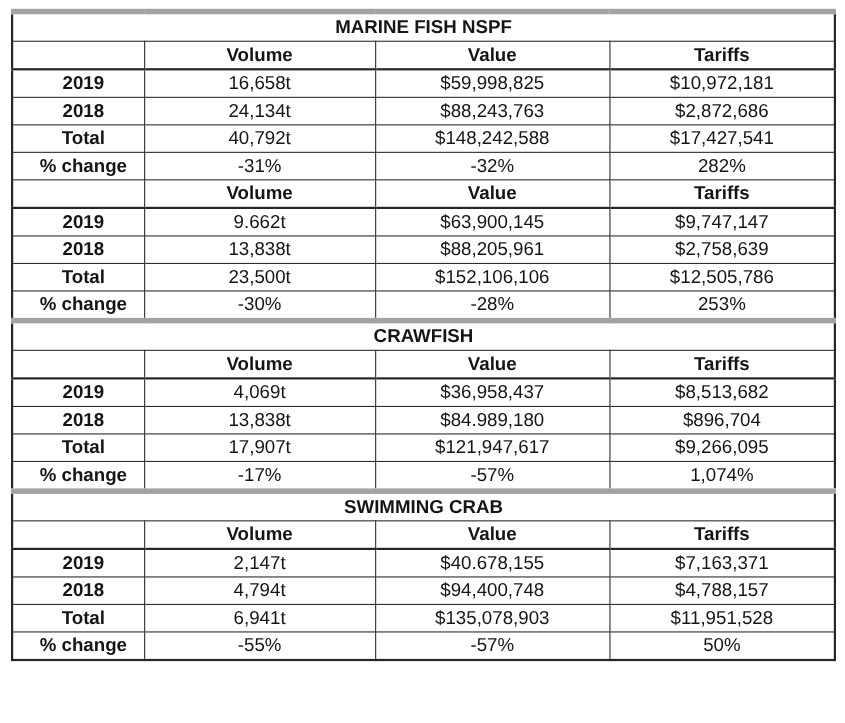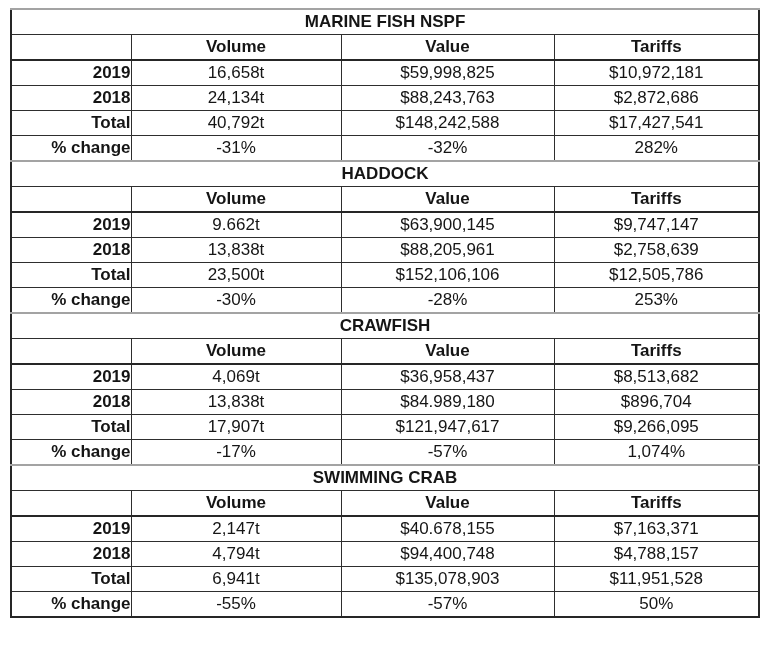--- a/index.html
+++ b/index.html
@@ -31,30 +31,30 @@
     height: 24px;
     font-size: 17px;
     line-height: 24px;
     padding: 0;
     text-align: center;
     white-space: nowrap;
     overflow: hidden;
   }
   tr.title-row td {
     font-weight: 700;
-    border-top: 2px solid #a3a3a3;
+    border-top: 5px solid #a3a3a3;
     border-bottom: 1px solid #2e2e2e;
   }
   tr.header-row th {
     font-weight: 700;
     border-bottom: 2px solid #262626;
     margin-left: 40px;
   }
   td.row-label {
-    text-align: right;
+    text-align: center;
     padding-left: 9px;
     font-weight: 700;
   }
 </style>
 </head>
 <body>
 
 <div class="table-wrap">
   <table class="tariff-table">
     <colgroup>
@@ -92,23 +92,20 @@
       <td>$148,242,588</td>
       <td>$17,427,541</td>
     </tr>
     <tr>
       <td class="row-label">% change</td>
       <td>-31%</td>
       <td>-32%</td>
       <td>282%</td>
     </tr>
 
-    <tr class="title-row">
-      <td colspan="4">HADDOCK</td>
-    </tr>
     <tr class="header-row">
       <th></th>
       <th>Volume</th>
       <th>Value</th>
       <th>Tariffs</th>
     </tr>
     <tr>
       <td class="row-label">2019</td>
       <td>9.662t</td>
       <td>$63,900,145</td>

